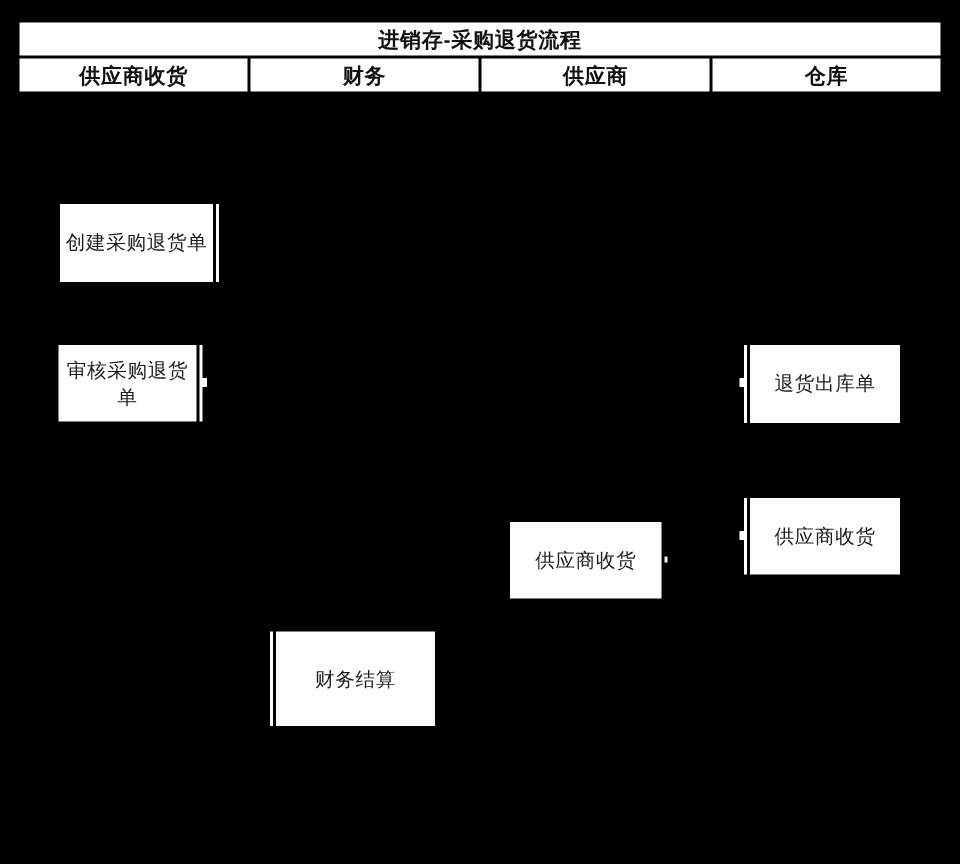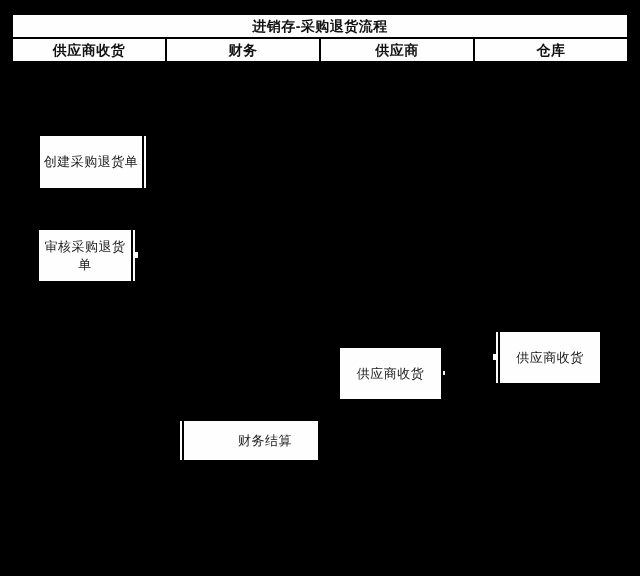--- a/index.html
+++ b/index.html
@@ -56,21 +56,21 @@
     font-size: 13px;
     font-weight: 500;
     letter-spacing: 0.5px;
     text-align: center;
   }
   .node-1 { left: 40px;  top: 115px; width: 102px; height: 52px; margin-top: 21px; }
   .node-2 { left: 39px;  top: 230px; width: 92px; height: 51px; }
   .node-3 { left: 500px; top: 230px; width: 100px; height: 52px; }
   .node-4 { left: 340px; top: 348px; width: 101px; height: 51px; font-family: Liberation Mono, monospace; }
   .node-5 { left: 500px; top: 332px; width: 100px; height: 51px; }
-  .node-6 { left: 184px; top: 421px; width: 106px; height: 39px; padding-left: 28px; }
+  .node-6 { left: 184px; top: 421px; width: 106px; height: 63px; }
 
   
   .strip {
     position: absolute;
     top: 0;
     width: 2px; height: 100%;
     background: #fdfdfd;
   }
   .strip-r { right: -4px; }
   .strip-l { left: -4px; }
@@ -109,20 +109,25 @@
     <span>创建采购退货单</span>
     <span class="strip strip-r"></span>
   </div>
 
   <div class="node node-2">
     <span>审核采购退货单</span>
     <span class="strip strip-r"></span>
     <span class="dash dash-r"></span>
   </div>
 
+  <div class="node node-3">
+    <span>退货出库单</span>
+    <span class="strip strip-l"></span>
+    <span class="dash dash-l"></span>
+  </div>
 
   <div class="node node-4">
     <span>供应商收货</span>
     <span class="dot-r"></span>
   </div>
 
   <div class="node node-5">
     <span>供应商收货</span>
     <span class="strip strip-l"></span>
     <span class="dash dash-l"></span>

